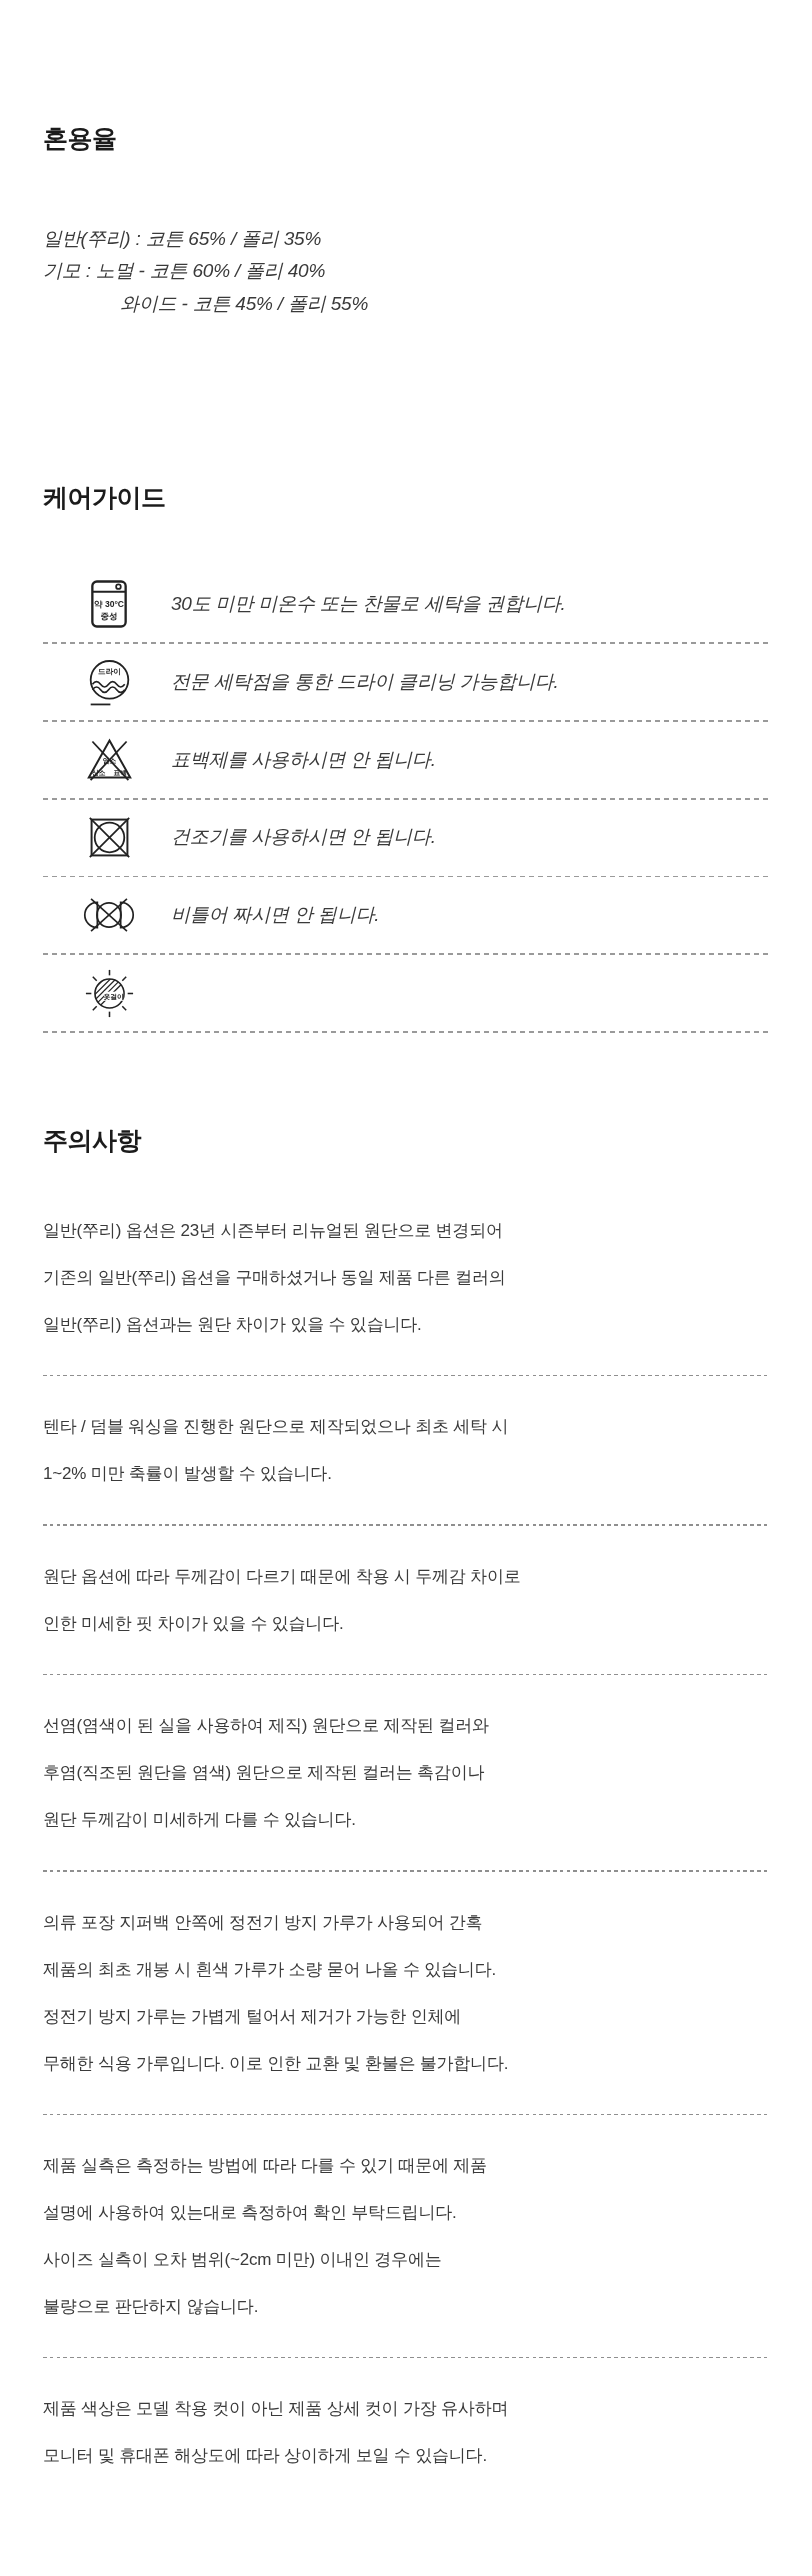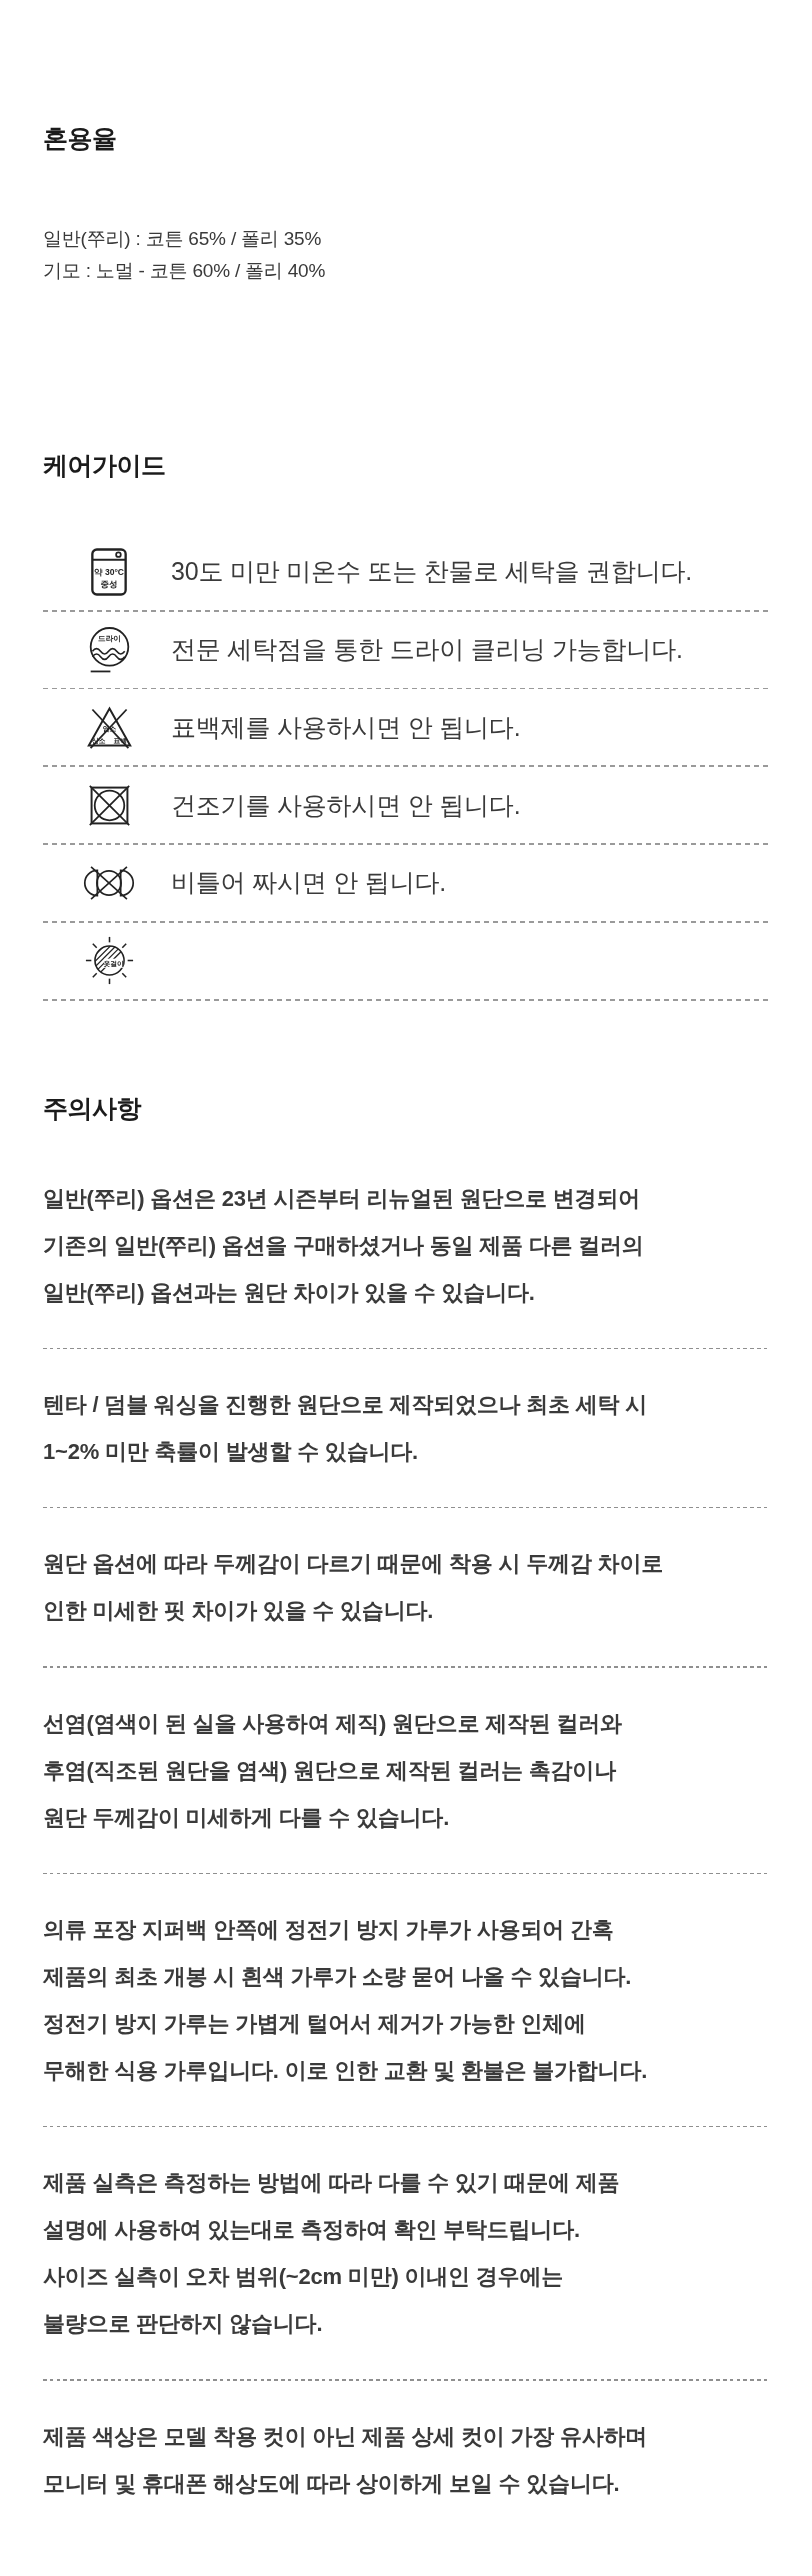--- a/index.html
+++ b/index.html
@@ -9,59 +9,60 @@
     color: #3a3a3a;
     -webkit-font-smoothing: antialiased;
   }
   .container { padding: 0 43px 63px 43px; box-sizing: border-box; }
 
   .section-title {
     font-size: 25px; font-weight: bold; color: #1b1b1b;
     letter-spacing: -0.5px; line-height: 1.2;
   }
   #blend-section { padding-top: 96px; margin-top: 6px; }
-  .blend-list { margin-top: 70px; font-size: 19px; line-height: 32.5px; letter-spacing: -0.2px; }
+  .blend-list { margin-top: 70px; font-size: 19px; line-height: 32.5px; letter-spacing: -0.2px; font-style: italic; }
   .blend-line { white-space: pre; }
   .blend-line.indent { padding-left: 77px; }
 
   #care-section { margin-top: 162px; }
   .care-list { margin-top: 54px; }
   .care-row { display: flex; align-items: center; padding: 13.5px 0; min-height: 49px; }
   .care-icon-box { width: 52px; display: flex; justify-content: center; align-items: flex-start; flex: 0 0 52px; margin-left: 40px; }
-  .care-text { font-size: 25px; letter-spacing: -0.2px; margin-left: 36px; line-height: 1.4; }
+  .care-text { font-size: 19px; letter-spacing: -0.2px; margin-left: 36px; line-height: 1.4; font-style: italic; }
   svg { display: block; }
   svg text { font-family: "Liberation Sans", "DejaVu Sans", sans-serif; fill: #222; }
 
   .divider {
     height: 1.8px;
     background: repeating-linear-gradient(90deg, #9a9a9a 0 5.4px, transparent 5.4px 9px);
   }
   .divider.fine {
     height: 1.4px;
     background: repeating-linear-gradient(90deg, #8f8f8f 0 3.6px, transparent 3.6px 6.8px);
   }
 
   #notice-section { margin-top: 92px; }
   .notice-list { margin-top: 42px; }
   .notice-para {
-    font-size: 22px; line-height: 47px; letter-spacing: -0.2px;
-    white-space: pre-line; padding: 10px 0; font-weight: bold;
+    font-size: 17px; line-height: 47px; letter-spacing: -0.2px;
+    white-space: pre-line; padding: 10px 0;
   }
   .notice-list .divider.fine { margin: 7.2px 0; }
 </style>
 </head>
 <body>
 
 <div class="container">
 
   <section id="blend-section">
     <h2 class="section-title">혼용율</h2>
     <div class="blend-list">
       <div class="blend-line">일반(쭈리) : 코튼 65% / 폴리 35%</div>
       <div class="blend-line">기모 : 노멀 - 코튼 60% / 폴리 40%</div>
+      <div class="blend-line indent">와이드 - 코튼 45% / 폴리 55%</div>
     </div>
   </section>
 
   <section id="care-section">
     <h2 class="section-title">케어가이드</h2>
 
     <div class="care-list">
 
       <div class="care-row">
         <span class="care-icon-box">

